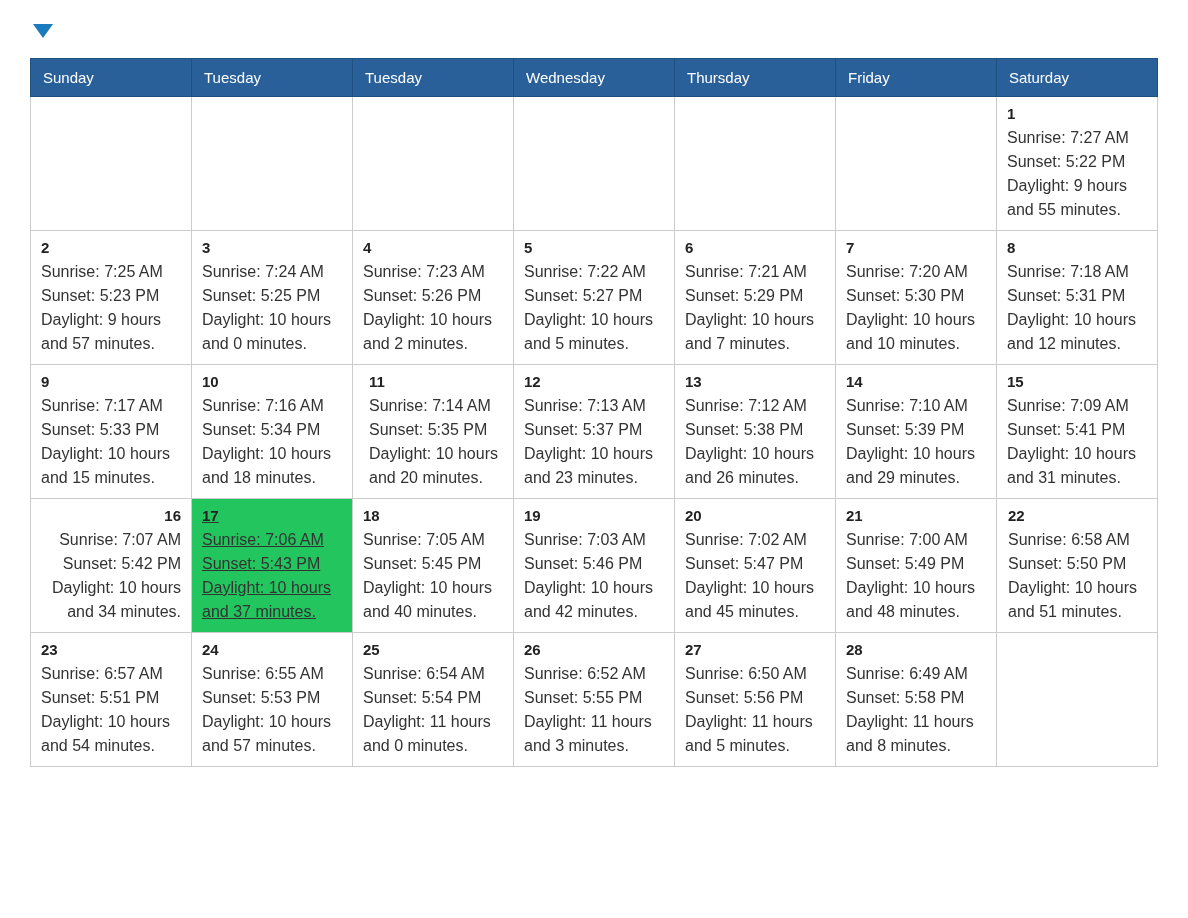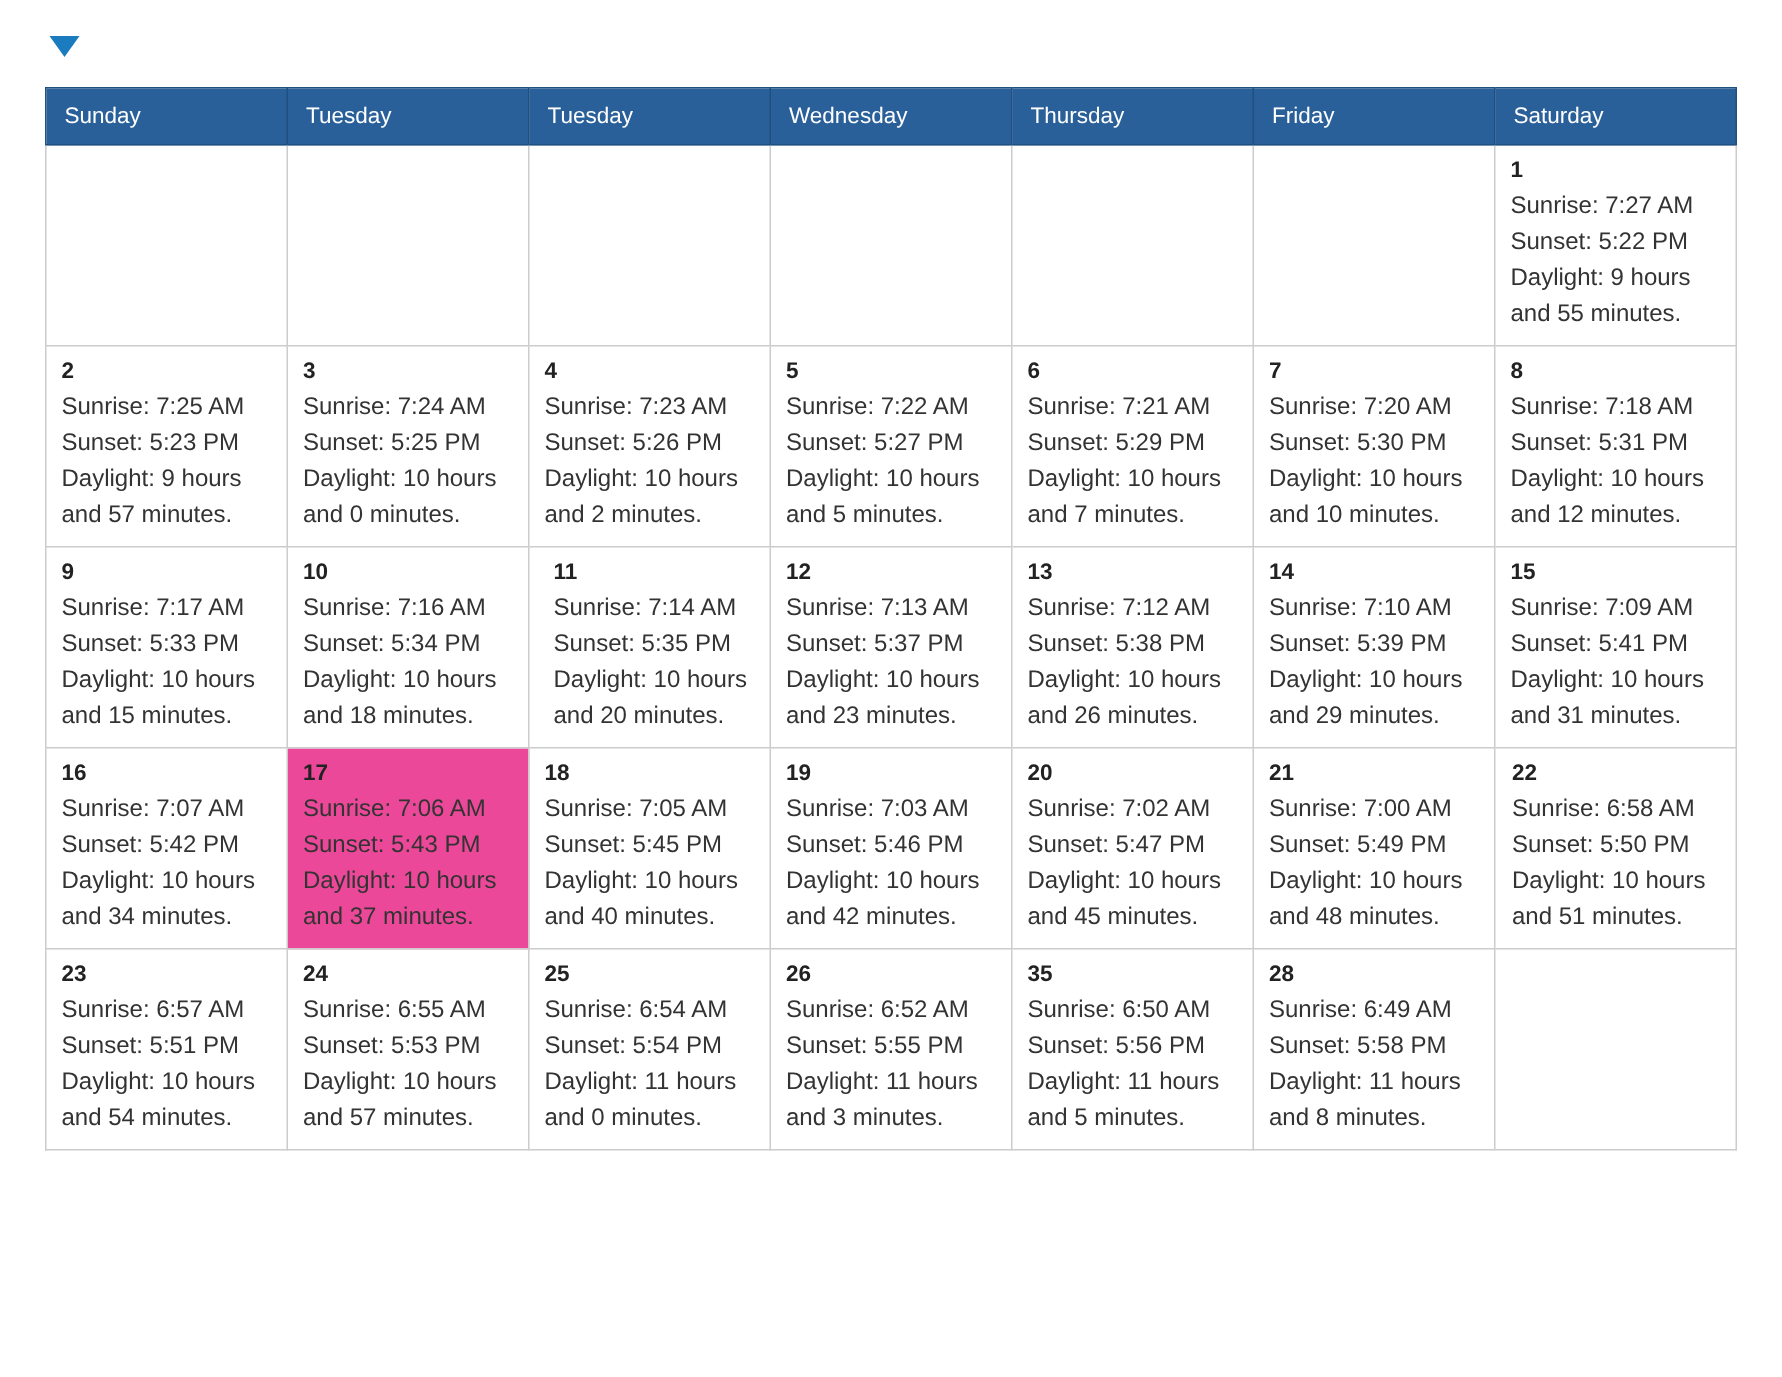--- a/index.html
+++ b/index.html
@@ -195,25 +195,25 @@
         <td style="background: rgb(255, 255, 255);">
           <div class="day-number">14</div>
           <div class="day-info">Sunrise: 7:10 AM<br>Sunset: 5:39 PM<br>Daylight: 10 hours and 29 minutes.</div>
         </td>
         <td style="background: rgb(255, 255, 255);">
           <div class="day-number">15</div>
           <div class="day-info">Sunrise: 7:09 AM<br>Sunset: 5:41 PM<br>Daylight: 10 hours and 31 minutes.</div>
         </td>
       </tr>
       <tr>
-        <td style="background: rgb(255, 255, 255);">
+        <td style="background: rgb(255, 255, 255); text-align: right;">
           <div class="day-number">16</div>
           <div class="day-info">Sunrise: 7:07 AM<br>Sunset: 5:42 PM<br>Daylight: 10 hours and 34 minutes.</div>
         </td>
-        <td style="background: #ec4899;">
+        <td style="background: #22c55e; text-decoration: underline;">
           <div class="day-number">17</div>
           <div class="day-info">Sunrise: 7:06 AM<br>Sunset: 5:43 PM<br>Daylight: 10 hours and 37 minutes.</div>
         </td>
         <td style="background: rgb(255, 255, 255);">
           <div class="day-number">18</div>
           <div class="day-info">Sunrise: 7:05 AM<br>Sunset: 5:45 PM<br>Daylight: 10 hours and 40 minutes.</div>
         </td>
         <td style="background: rgb(255, 255, 255);">
           <div class="day-number">19</div>
           <div class="day-info">Sunrise: 7:03 AM<br>Sunset: 5:46 PM<br>Daylight: 10 hours and 42 minutes.</div>
@@ -242,21 +242,21 @@
         </td>
         <td style="background: rgb(255, 255, 255);">
           <div class="day-number">25</div>
           <div class="day-info">Sunrise: 6:54 AM<br>Sunset: 5:54 PM<br>Daylight: 11 hours and 0 minutes.</div>
         </td>
         <td style="background: rgb(255, 255, 255);">
           <div class="day-number">26</div>
           <div class="day-info">Sunrise: 6:52 AM<br>Sunset: 5:55 PM<br>Daylight: 11 hours and 3 minutes.</div>
         </td>
         <td style="background: rgb(255, 255, 255);">
-          <div class="day-number">35</div>
+          <div class="day-number">27</div>
           <div class="day-info">Sunrise: 6:50 AM<br>Sunset: 5:56 PM<br>Daylight: 11 hours and 5 minutes.</div>
         </td>
         <td style="background: rgb(255, 255, 255);">
           <div class="day-number">28</div>
           <div class="day-info">Sunrise: 6:49 AM<br>Sunset: 5:58 PM<br>Daylight: 11 hours and 8 minutes.</div>
         </td>
         <td class="empty-cell"></td>
       </tr>
     </tbody>
 </table>

